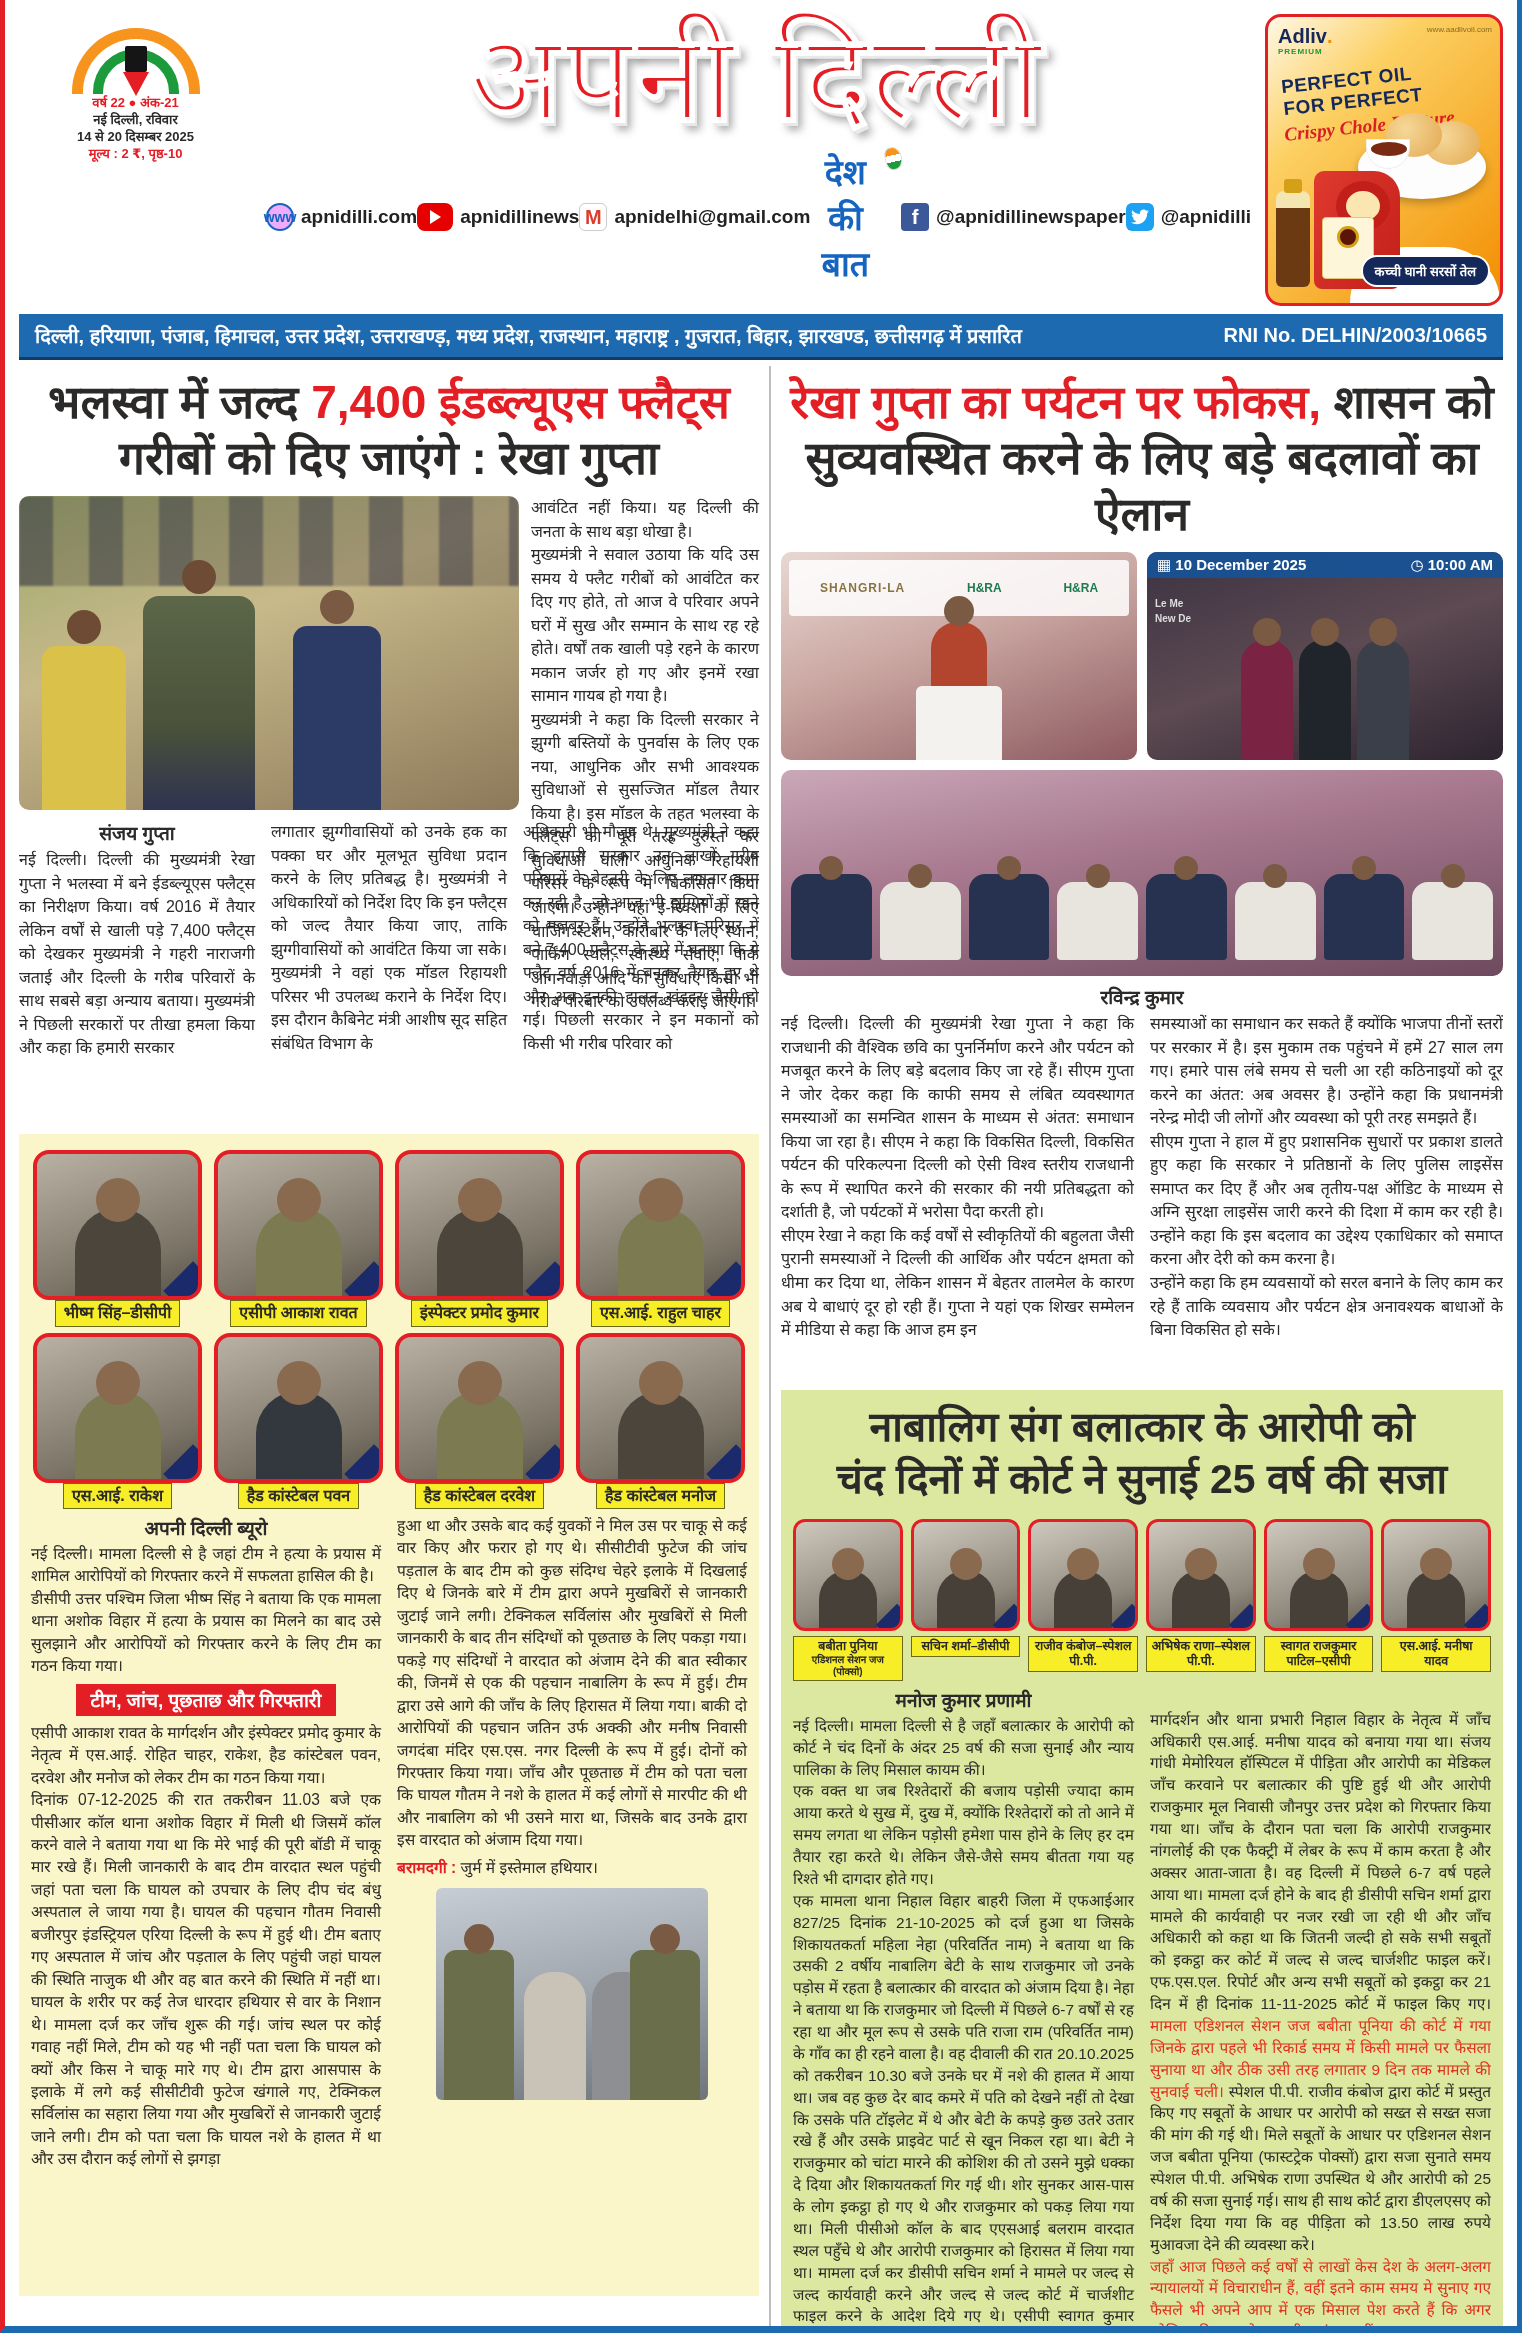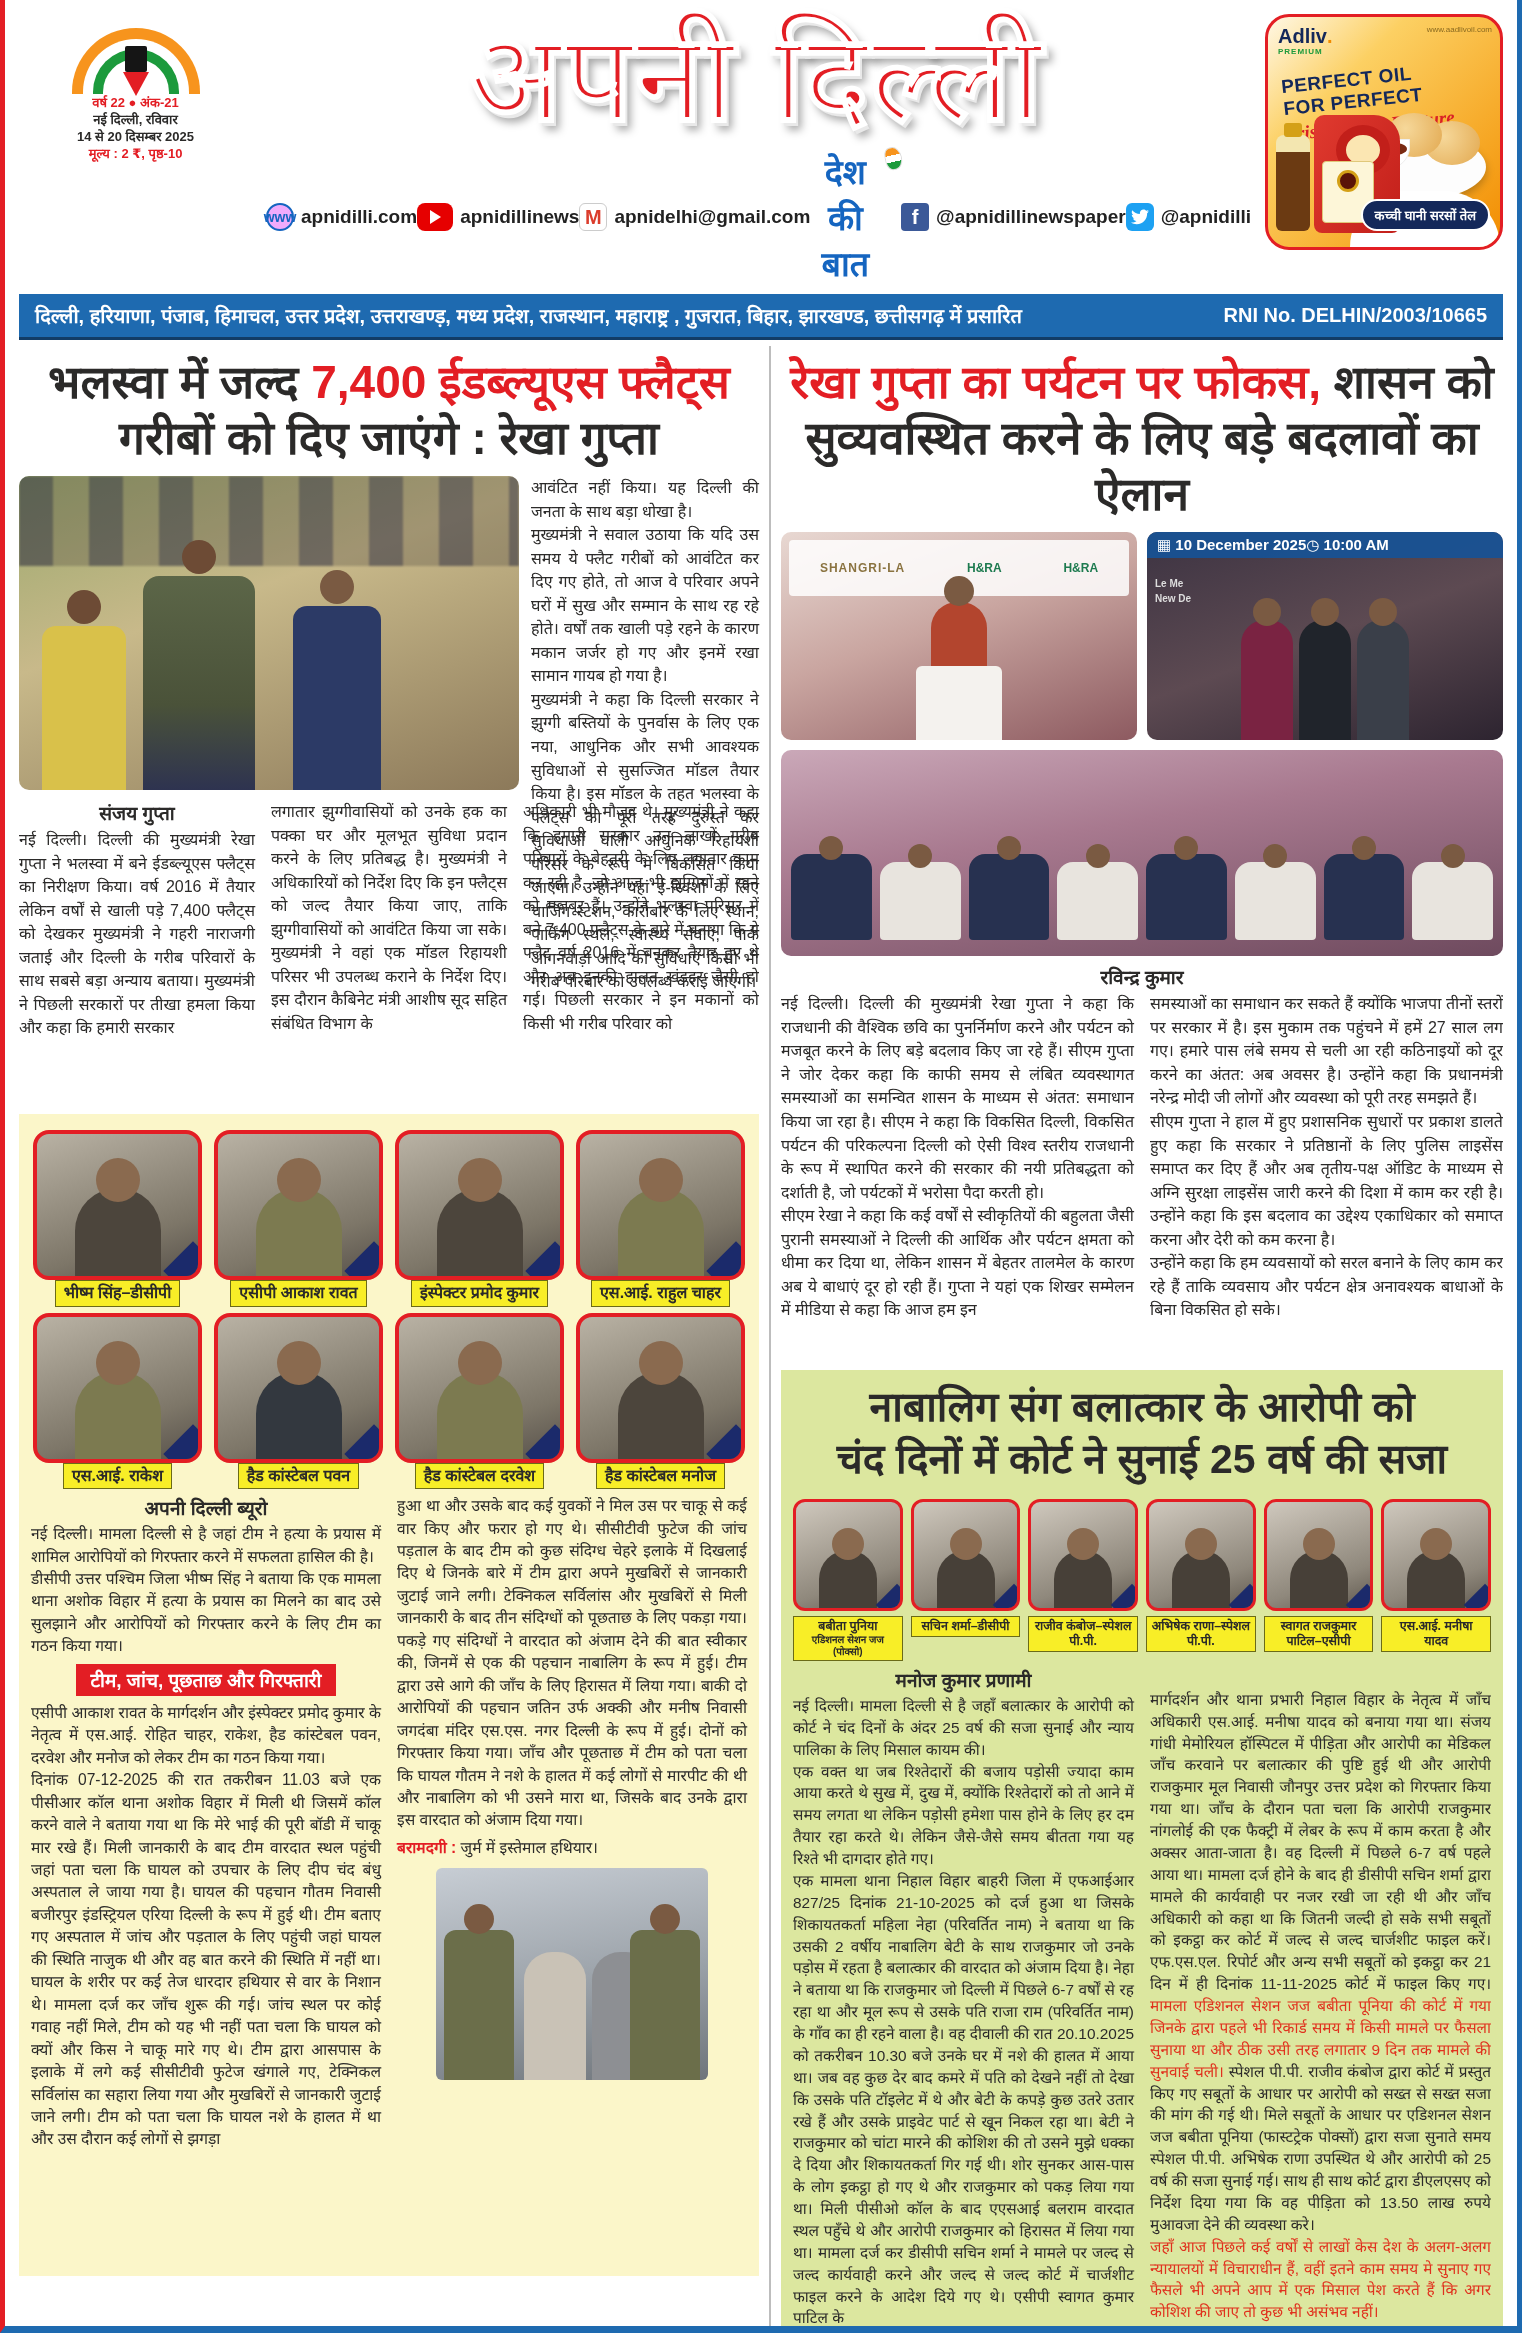--- a/index.html
+++ b/index.html
@@ -31,21 +31,21 @@
 .flag{width:30px; height:21px; border-radius:40% 60% 55% 45%; transform:rotate(-12deg);
   background:linear-gradient(to bottom,#f7941d 34%,#fff 34% 66%,#1c9a3c 66%); box-shadow:0 0 0 1px #ddd;}
 .ic{width:28px; height:28px; border-radius:6px; display:flex; align-items:center; justify-content:center; font-weight:bold; color:#fff; flex:0 0 auto;}
 .ic.globe{border-radius:50%; background:#f0abfc; border:2px solid var(--skyblue); color:var(--skyblue); font-size:14px;}
 .ic.yt{background:#e60000; border-radius:8px; width:36px;}
 .ic.yt .tri{width:0;height:0;border-left:11px solid #fff;border-top:7px solid transparent;border-bottom:7px solid transparent;}
 .ic.gm{background:#fff; border:1px solid #ccc; color:#db3c2c; font-size:20px;}
 .ic.fb{background:#3b5998; border-radius:4px; font-size:20px;}
 .ic.tw{background:#1da1f2; border-radius:6px;}
 
-.ad{width:238px; height:236px; border:3px solid var(--red); border-radius:24px; position:relative; overflow:hidden;
+.ad{width:238px; height:292px; border:3px solid var(--red); border-radius:16px; position:relative; overflow:hidden;
   background:linear-gradient(135deg,#fff8e6 0%,#fcd063 30%,#f6a623 75%,#f28c00 100%);}
 .ad .brand{position:absolute; left:10px; top:8px; font-size:20px; font-weight:800; color:#14285a;}
 .ad .brand b{color:#f28c00;}
 .ad .prem{position:absolute; left:10px; top:30px; font-size:8px; font-weight:bold; color:#1c9a3c; letter-spacing:1px;}
 .ad .web{position:absolute; right:8px; top:8px; font-size:8px; color:#8a6a20;}
 .ad .l1{position:absolute; left:14px; top:52px; font-size:19px; font-weight:800; color:#14285a; transform:rotate(-6deg); line-height:1.15; letter-spacing:.5px;}
 .ad .l3{position:absolute; left:16px; top:98px; font-size:19px; font-weight:bold; font-style:italic; color:#d91f26; transform:rotate(-6deg); font-family:"Liberation Serif","DejaVu Serif",serif;}
 .plate{position:absolute; right:14px; top:118px; width:128px; height:64px; background:#fdfdfd; border-radius:50%; box-shadow:0 4px 8px rgba(0,0,0,.25);}
 .bhat{position:absolute; width:56px; height:44px; background:radial-gradient(circle at 35% 35%,#f6d89a,#e2a84f); border-radius:50%;}
 .bhat.b1{right:6px; top:-14px;}
@@ -119,21 +119,21 @@
 .photorow{display:flex; gap:10px; height:208px;}
 .ph-summit{flex:1; background:linear-gradient(160deg,#e8d8d2 0%,#c9a5a0 45%,#8d5a60 100%);}
 .backdrop{position:absolute; top:8px; left:8px; right:8px; height:56px; background:rgba(255,255,255,.85); border-radius:4px;
   display:flex; align-items:center; justify-content:space-around; font-weight:800; color:#1d7a4f; font-size:12px;}
 .backdrop .sl{color:#8a7340; letter-spacing:1px;}
 .podium{position:absolute; left:50%; transform:translateX(-50%); bottom:0; width:86px; height:74px; background:#f4f2ee; border-radius:6px 6px 0 0;}
 .speaker{position:absolute; left:50%; transform:translateX(-50%); bottom:64px; width:56px; height:74px; border-radius:26px 26px 0 0; background:#b3452e;}
 .speaker:before{content:""; position:absolute; left:50%; top:-26px; transform:translateX(-50%); width:30px; height:30px; border-radius:50%; background:#7a5a42;}
 .ph-award{flex:1; background:linear-gradient(160deg,#3c3342 0%,#5d4a52 50%,#2d2430 100%);}
 .datebar{position:absolute; top:0; left:0; right:0; background:rgba(23,82,150,.92); color:#fff; font-weight:bold; font-size:15px;
-  display:flex; padding:4px 10px;}
+  display:flex; justify-content:space-between; padding:4px 10px;}
 .awgrp{position:absolute; bottom:0; left:50%; transform:translateX(-50%); display:flex; gap:6px;}
 .awgrp i{display:block; width:52px; height:120px; border-radius:24px 24px 0 0;}
 .awgrp i:before{content:""; display:block; width:28px; height:28px; border-radius:50%; background:#7a5a42; margin:-22px auto 0;}
 .aw1{background:#7a2342;} .aw2{background:#20242b;} .aw3{background:#3a3f49;}
 .bdlabel{position:absolute; left:8px; top:44px; color:#ddd; font-size:10px; font-weight:bold; line-height:1.5;}
 .ph-panel{margin-top:10px; height:206px; background:linear-gradient(170deg,#caa8b8 0%,#a8798f 40%,#6e4a5e 100%);}
 .panelrow{position:absolute; bottom:16px; left:10px; right:10px; height:92px; display:flex; gap:8px; align-items:flex-end;}
 .panelrow i{flex:1; display:block; height:78px; border-radius:16px 16px 4px 4px; background:#e8e4de;}
 .panelrow i:nth-child(odd){background:#273150; height:86px;}
 .panelrow i:before{content:""; display:block; width:24px; height:24px; border-radius:50%; background:#7a5a42; margin:-18px auto 0;}

